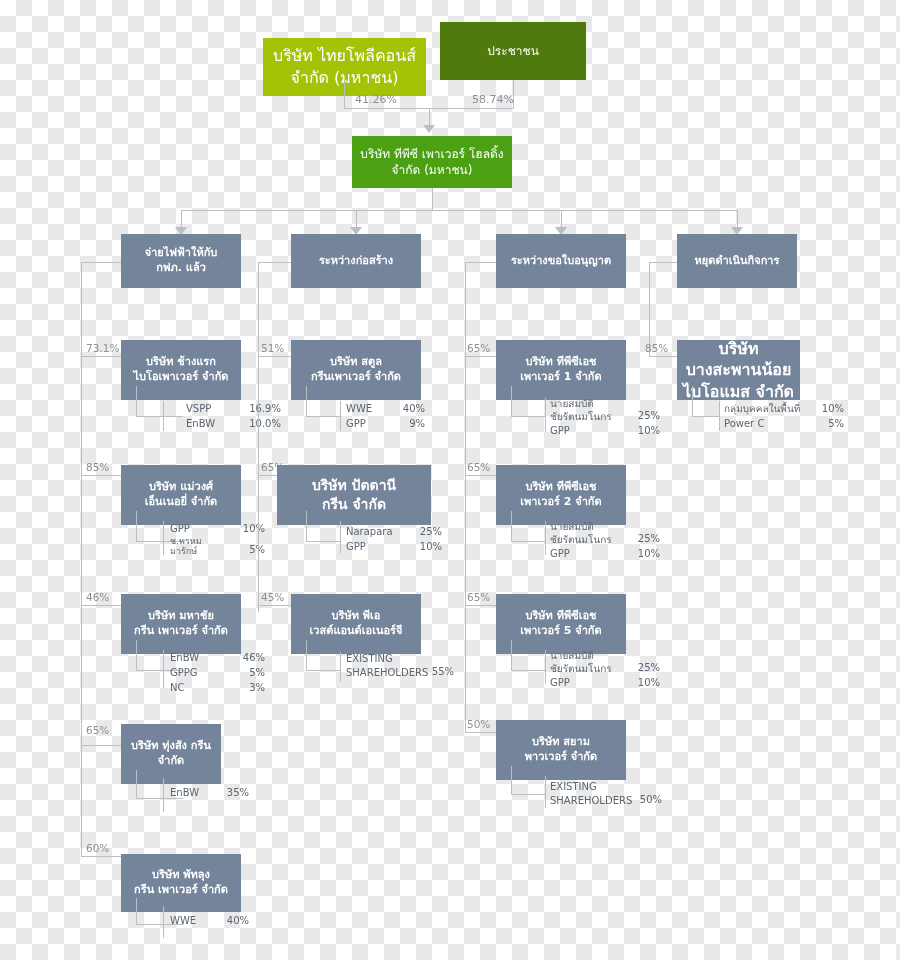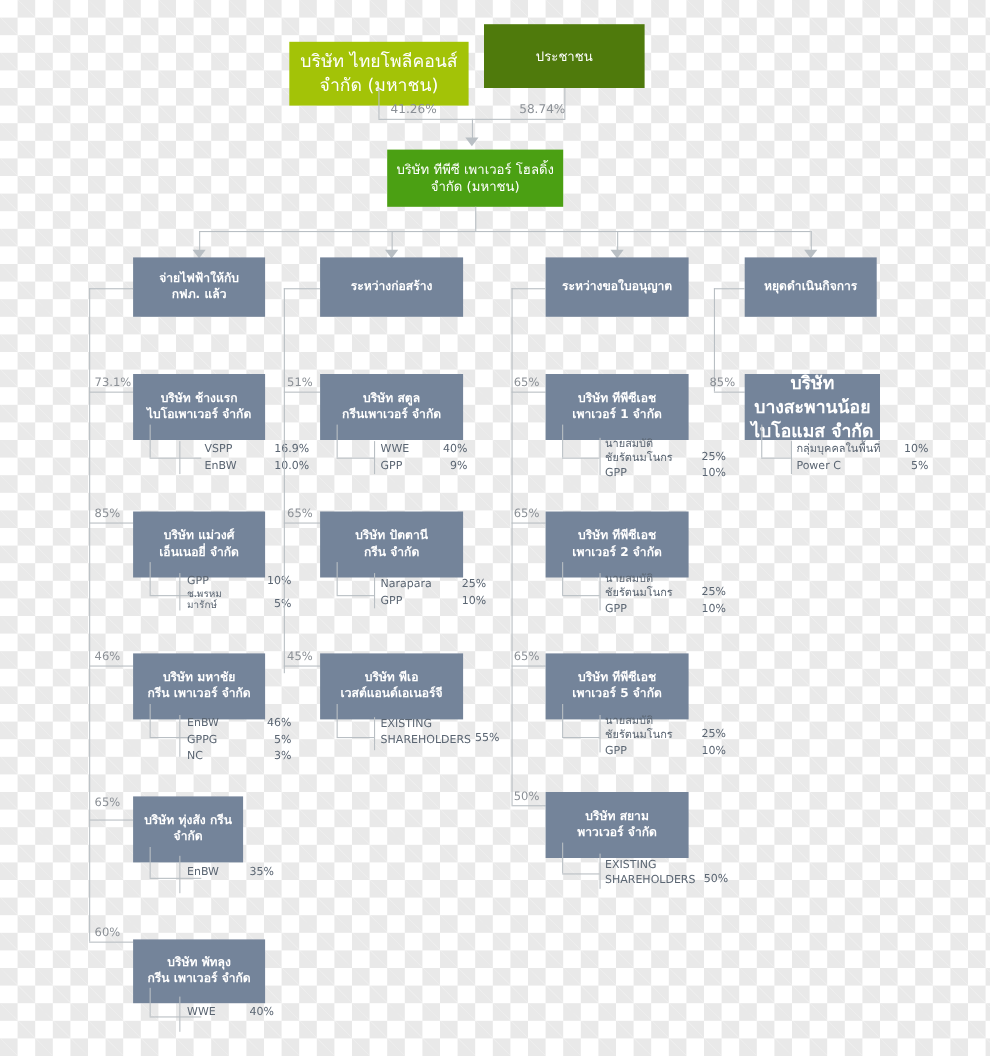--- a/index.html
+++ b/index.html
@@ -209,21 +209,21 @@
         <span class="vl" style="width:34px">40%</span>
       </div>
     <div class="row">
         <span class="nm" style="width:45px">GPP</span>
         <span class="vl" style="width:34px">9%</span>
       </div>
   </div>
 
   <div class="ln h" style="left:258px;top:475px;width:33px;"></div>
   <div class="pct" style="left:261px;top:461px;">65%</div>
-  <div class="box slate" style="left:291px;top:451px;width:130px;height:60px;font-size:11px;">บริษัท ปัตตานี
+  <div class="box slate" style="left:277px;top:451px;width:154px;height:60px;font-size:14px;">บริษัท ปัตตานี
 กรีน จำกัด</div>
   <div class="ln v" style="left:306px;top:511px;height:30px;"></div>
   <div class="ln h" style="left:306px;top:541px;width:34px;"></div>
   <div class="tick" style="left:340px;top:521px;height:32px;"></div>
   <div class="shlist" style="left:346px;top:524px;">
     <div class="row">
         <span class="nm" style="width:62px">Narapara</span>
         <span class="vl" style="width:34px">25%</span>
       </div>
     <div class="row">

